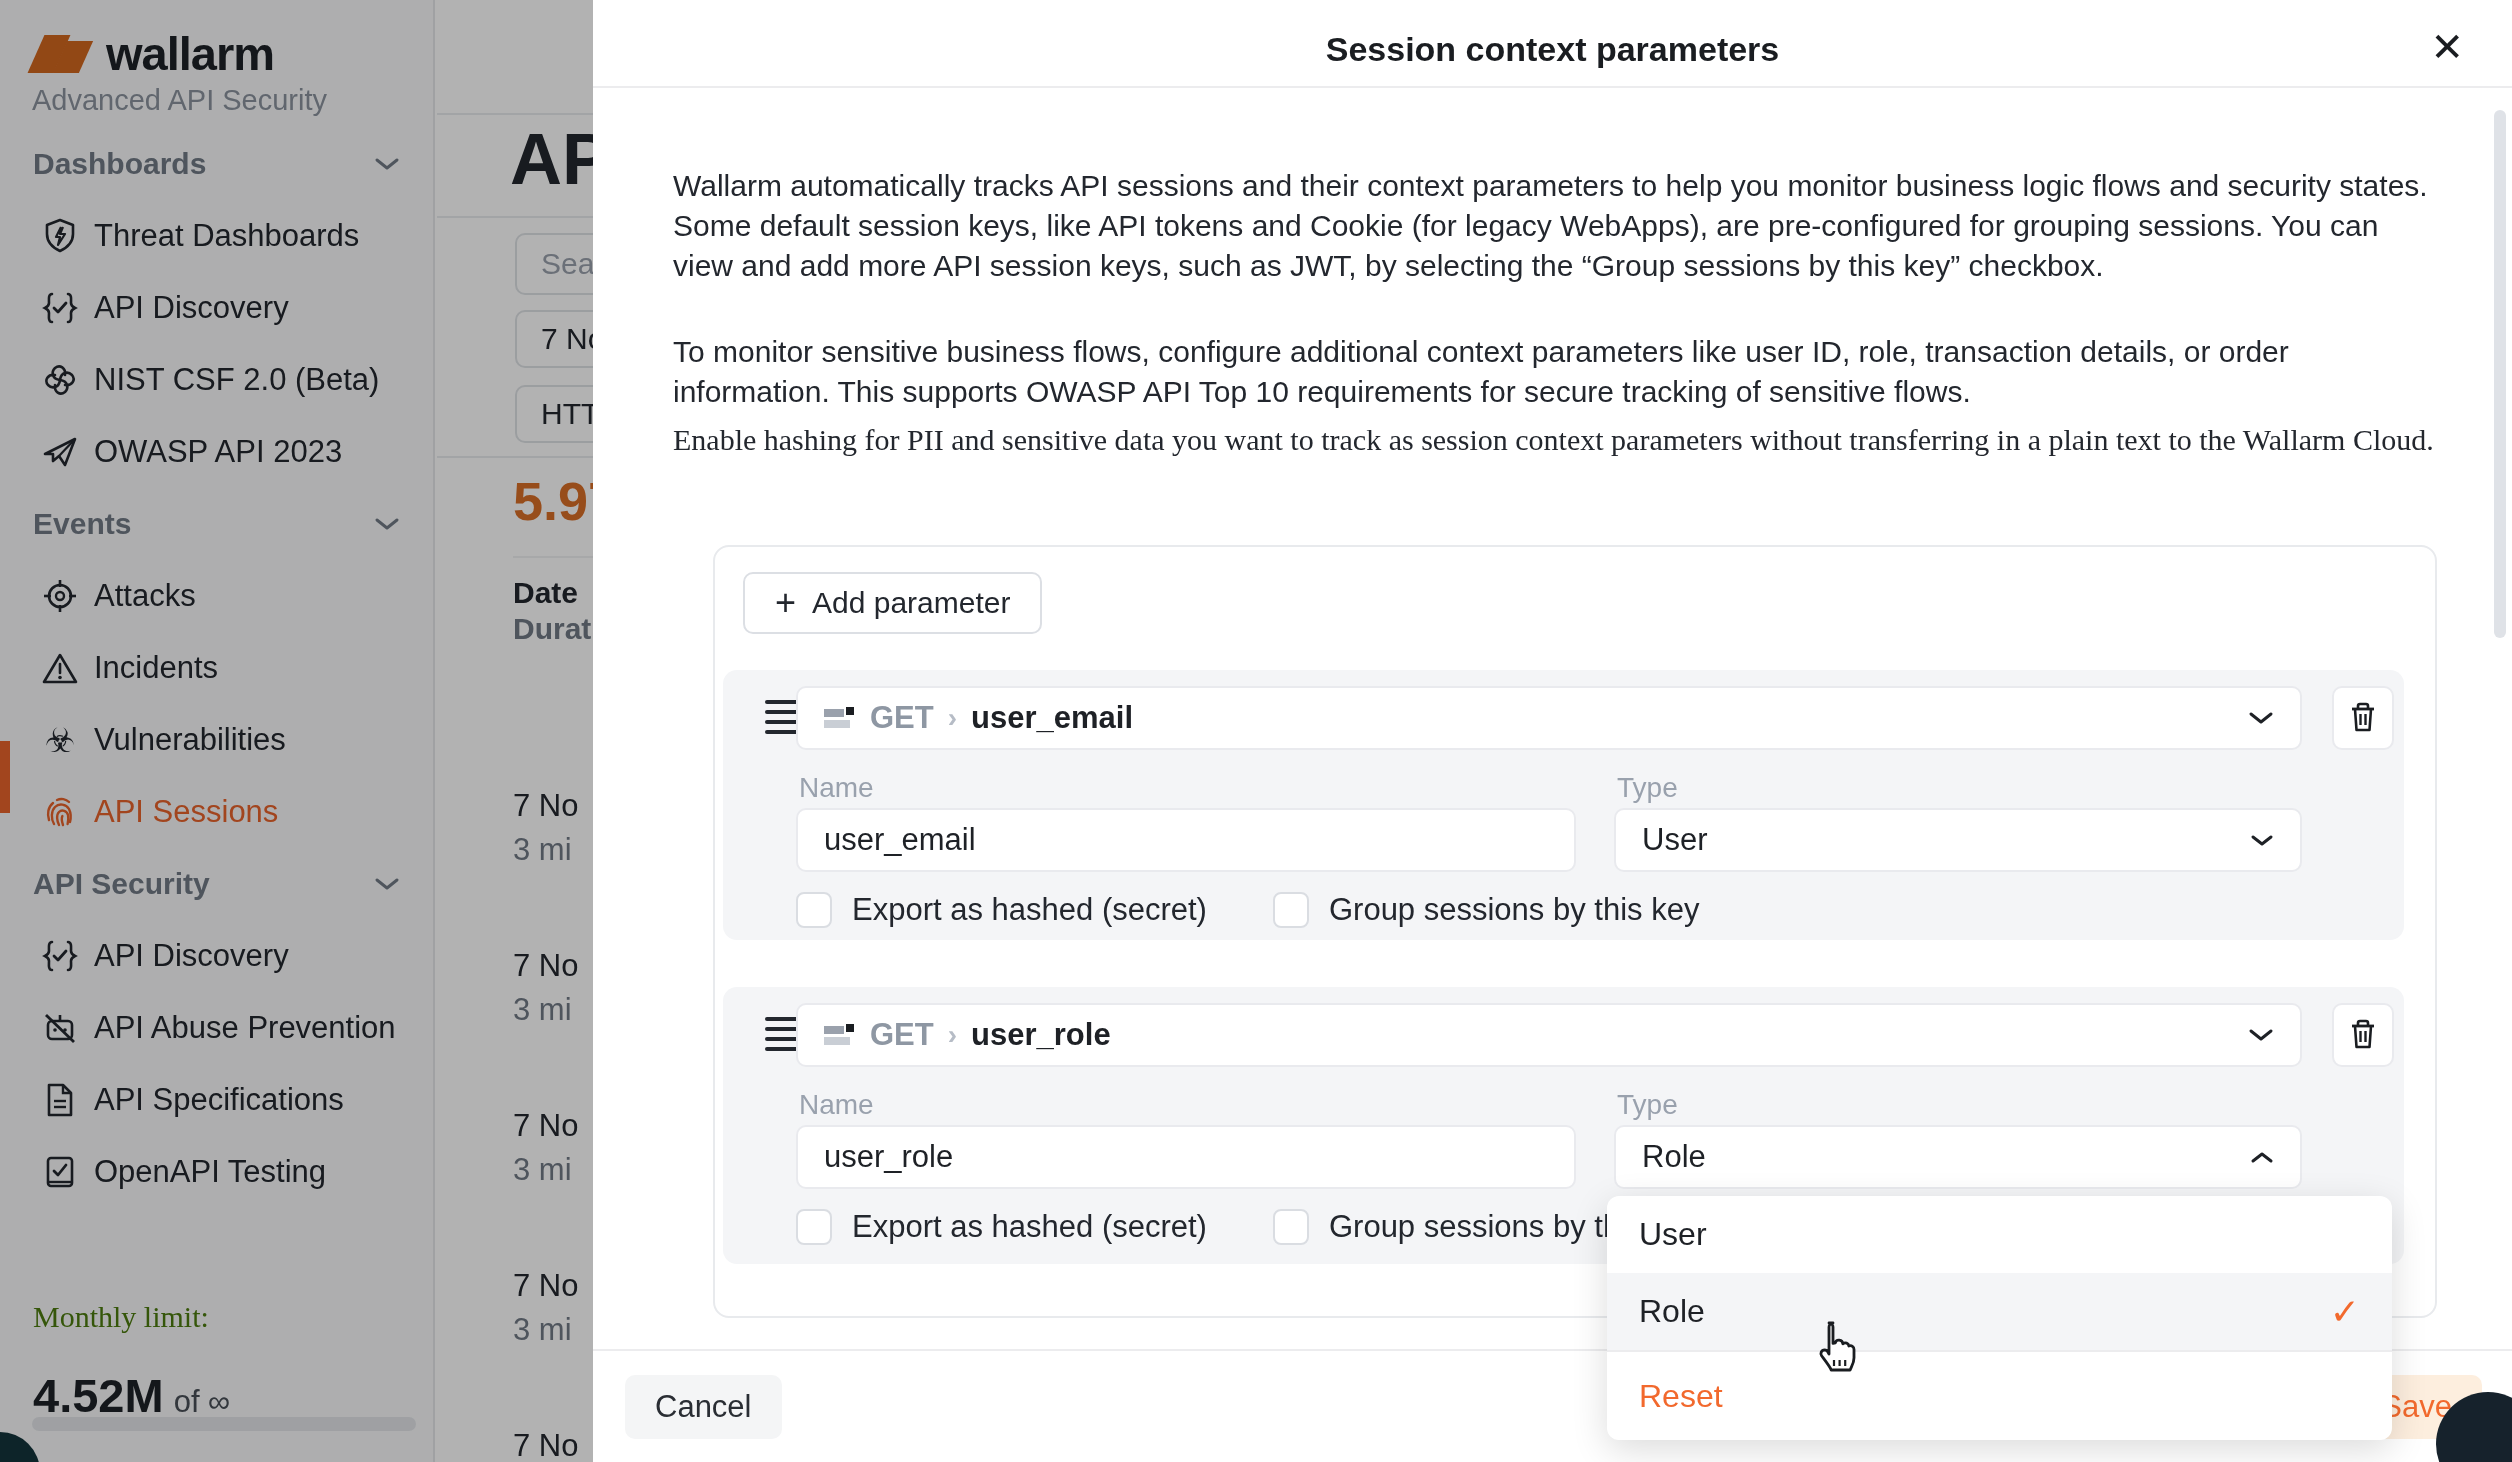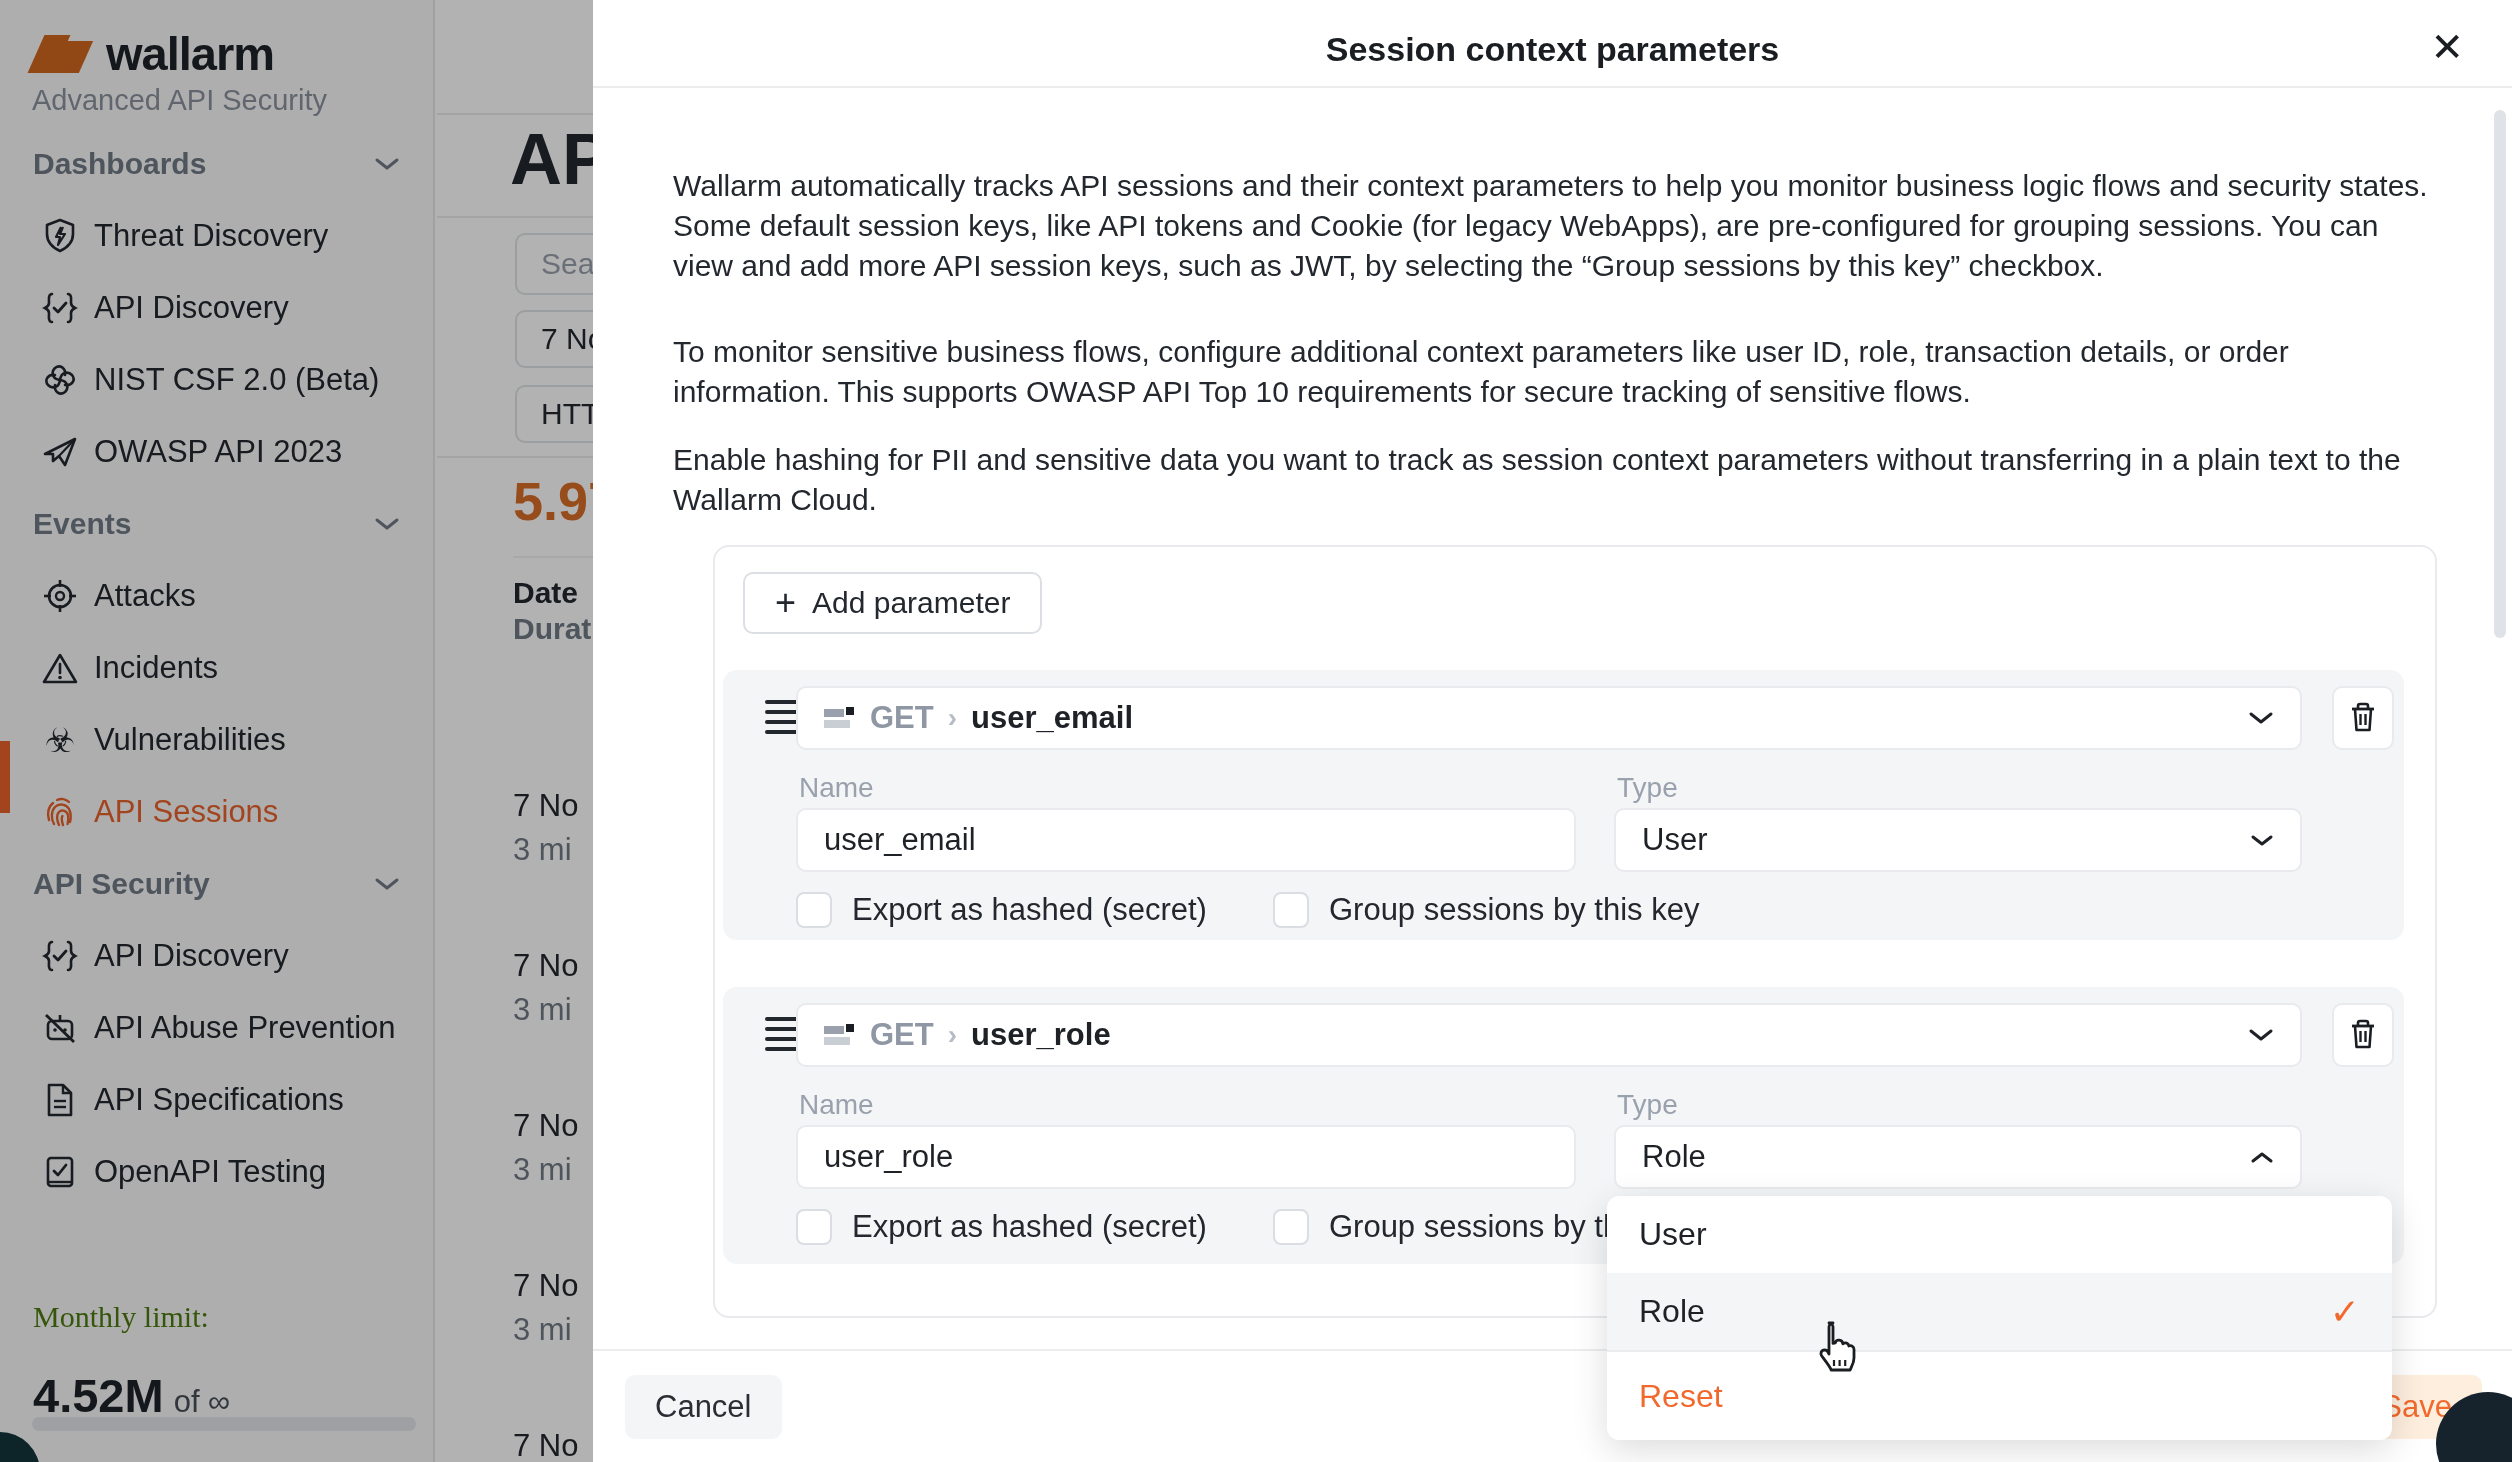--- a/index.html
+++ b/index.html
@@ -151,21 +151,21 @@
           </span>
       </div>
 
       <div class="nav-entry">
         <span class="icon">
             <svg class="ic" width="34" height="36" viewBox="0 0 34 36">
               <path d="M17 2l13 5v9c0 8-5.5 13.5-13 17C9.5 29.5 4 24 4 16V7z" fill="none" stroke="#23272e" stroke-width="2.6" stroke-linejoin="round"></path>
               <polyline points="18,9 13,19 17,19 15,27 22,16 17,16 20,9" fill="none" stroke="#23272e" stroke-width="2.2" stroke-linejoin="round"></polyline>
             </svg>
           </span>
-        <span class="lbl">Threat Discovery</span>
+        <span class="lbl">Threat Dashboards</span>
       </div>
 
       <div class="nav-entry">
         <span class="icon">
             <svg class="ic" width="38" height="34" viewBox="0 0 38 34">
               <path d="M11 3C7 3 8 9 8 12s-4 5-4 5 4 2 4 5-1 9 3 9" fill="none" stroke="#23272e" stroke-width="2.6" stroke-linecap="round"></path>
               <path d="M27 3c4 0 3 6 3 9s4 5 4 5-4 2-4 5 1 9-3 9" fill="none" stroke="#23272e" stroke-width="2.6" stroke-linecap="round"></path>
               <polyline points="13,17 17,21 25,12" fill="none" stroke="#23272e" stroke-width="2.8" stroke-linecap="round" stroke-linejoin="round"></polyline>
             </svg>
           </span>
@@ -351,21 +351,21 @@
 
   <div class="modal">
     <div class="modal-header">
       <div class="modal-title">Session context parameters</div>
       <div class="modal-close">✕</div>
     </div>
     <div class="m-scrollthumb"></div>
 
     <div class="m-para" style="top:166px;">Wallarm automatically tracks API sessions and their context parameters to help you monitor business logic flows and security states. Some default session keys, like API tokens and Cookie (for legacy WebApps), are pre-configured for grouping sessions. You can view and add more API session keys, such as JWT, by selecting the “Group sessions by this key” checkbox.</div>
     <div class="m-para" style="top:332px;">To monitor sensitive business flows, configure additional context parameters like user ID, role, transaction details, or order information. This supports OWASP API Top 10 requirements for secure tracking of sensitive flows.</div>
-    <div class="m-para" style="top:440px;">Enable hashing for PII and sensitive data you want to track as session context parameters without transferring in a plain text to the Wallarm Cloud.</div>
+    <div class="m-para" style="top:420px;font-family:Liberation Serif, serif;">Enable hashing for PII and sensitive data you want to track as session context parameters without transferring in a plain text to the Wallarm Cloud.</div>
 
     <div class="container">
       <div class="add-btn">
         <span class="plus">+</span>
         <span>Add parameter</span>
       </div>
 
       <div class="card" style="top:123px;height:270px;">
         <div class="card-row1">
           <div class="drag">

